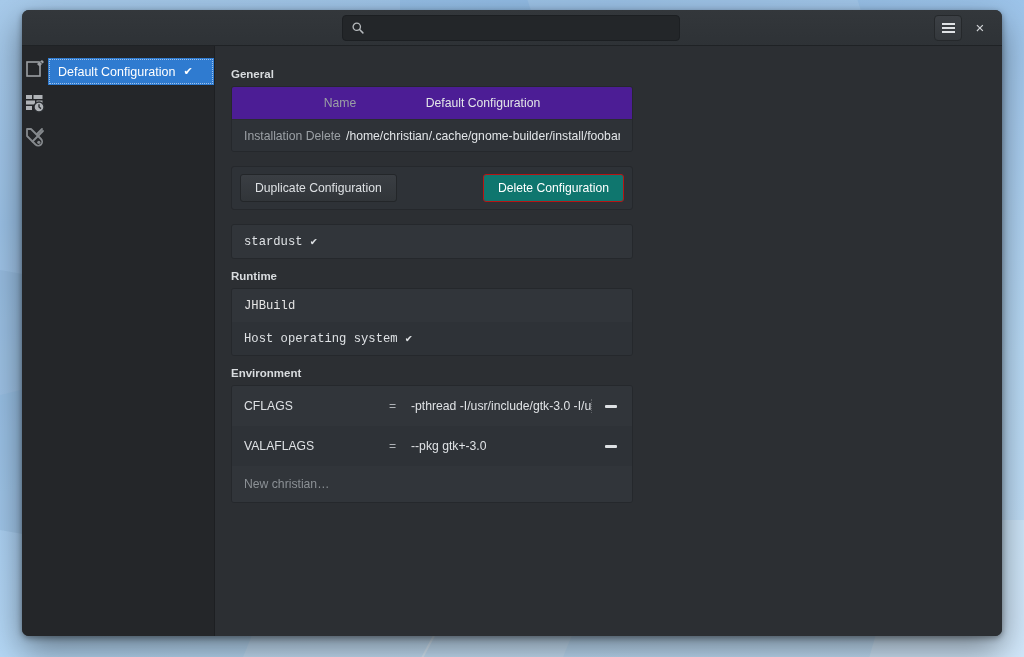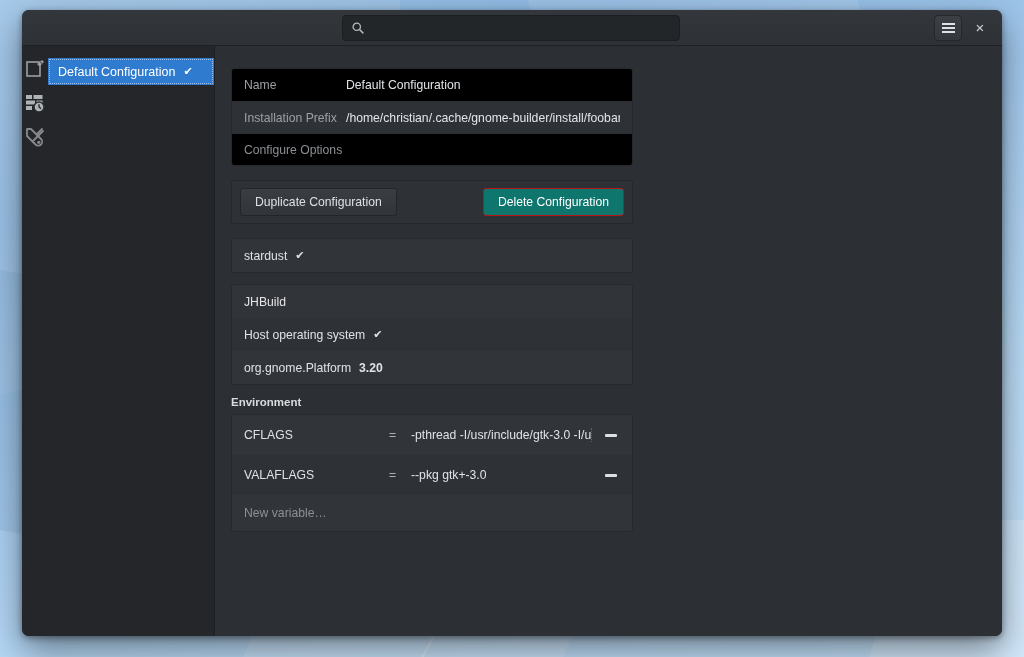--- a/index.html
+++ b/index.html
@@ -194,21 +194,21 @@
   }
   .frame .row + .row { border-top: 1px solid #2a2d31; }
   .row {
     display: flex;
     align-items: center;
     min-height: 32px;
     padding: 0 12px;
     font-size: 12.2px;
     color: #cfd3d6;
   }
-  .row.r-odd { background: #000000; }
+  .row.r-odd { background: #4c1d95; justify-content: center; }
   .row.r-even { background: #2e3237; }
   .row-label {
     flex: 0 0 102px;
     color: #9ba0a5;
   }
   .row-value {
     color: #e2e5e8;
     white-space: nowrap;
     overflow: hidden;
     text-overflow: clip;
@@ -247,20 +247,21 @@
 
   
   .simple-row {
     display: flex;
     align-items: center;
     gap: 8px;
     min-height: 33px;
     padding: 0 12px;
     font-size: 12.2px;
     color: #dfe2e5;
+    font-family: Liberation Mono, monospace;
   }
   .simple-row.shade-a { background: #31353a; }
   .simple-row.shade-b { background: #2e3237; }
   .simple-row.muted { color: #e5e5e5; }
   .rt-version { font-weight: bold; }
 
   
   .env-row {
     display: flex;
     align-items: center;
@@ -372,63 +373,57 @@
       <div id="config-sidebar">
         <div class="config-row selected">
           <span>Default Configuration</span>
           <span class="check">✔</span>
         </div>
       </div>
 
       <div id="content">
 
         <div class="section">
+          <div class="section-title">General</div>
           <div class="frame">
             <div class="row r-odd">
               <span class="row-label">Name</span>
               <span class="row-value">Default Configuration</span>
             </div>
             <div class="row r-even">
-              <span class="row-label">Installation Prefix</span>
+              <span class="row-label">Installation Delete</span>
               <span class="row-value">/home/christian/.cache/gnome-builder/install/foobar/ho</span>
-            </div>
-            <div class="row r-odd dim">
-              <span class="row-label" style="flex:0 0 auto">Configure Options</span>
-              <span class="row-value"></span>
             </div>
           </div>
 
           <div class="btn-frame" style="margin-top:14px;">
             <button id="duplicate-config-btn">Duplicate Configuration</button>
             <button id="delete-config-btn">Delete Configuration</button>
           </div>
         </div>
 
         <div class="section" style="margin-top:14px;">
           <div class="frame">
             <div class="simple-row shade-a">
               <span>stardust</span>
               <span class="check">✔</span>
             </div>
           </div>
         </div>
 
         <div class="section" style="margin-top:11px;">
+          <div class="section-title">Runtime</div>
           <div class="frame">
             <div class="simple-row shade-a muted">
               <span>JHBuild</span>
               <span class="check"></span>
             </div>
             <div class="simple-row shade-b">
               <span>Host operating system</span>
               <span class="check">✔</span>
-            </div>
-            <div class="simple-row shade-a">
-              <span>org.gnome.Platform</span>
-              <span class="rt-version">3.20</span>
             </div>
           </div>
         </div>
 
         <div class="section" style="margin-top:11px;">
           <div class="section-title">Environment</div>
           <div class="frame">
             <div class="env-row shade-a">
               <span class="env-key">CFLAGS</span>
               <span class="env-eq">=</span>
@@ -438,20 +433,20 @@
               </span>
             </div>
             <div class="env-row shade-b">
               <span class="env-key">VALAFLAGS</span>
               <span class="env-eq">=</span>
               <span class="env-val" style="border-right:none;">--pkg gtk+-3.0</span>
               <span class="minus-btn">
                 <i></i>
               </span>
             </div>
-            <div class="env-new">New variable…</div>
+            <div class="env-new">New christian…</div>
           </div>
         </div>
 
       </div>
     </div>
   </div>
 </div>
 
 </body></html>

